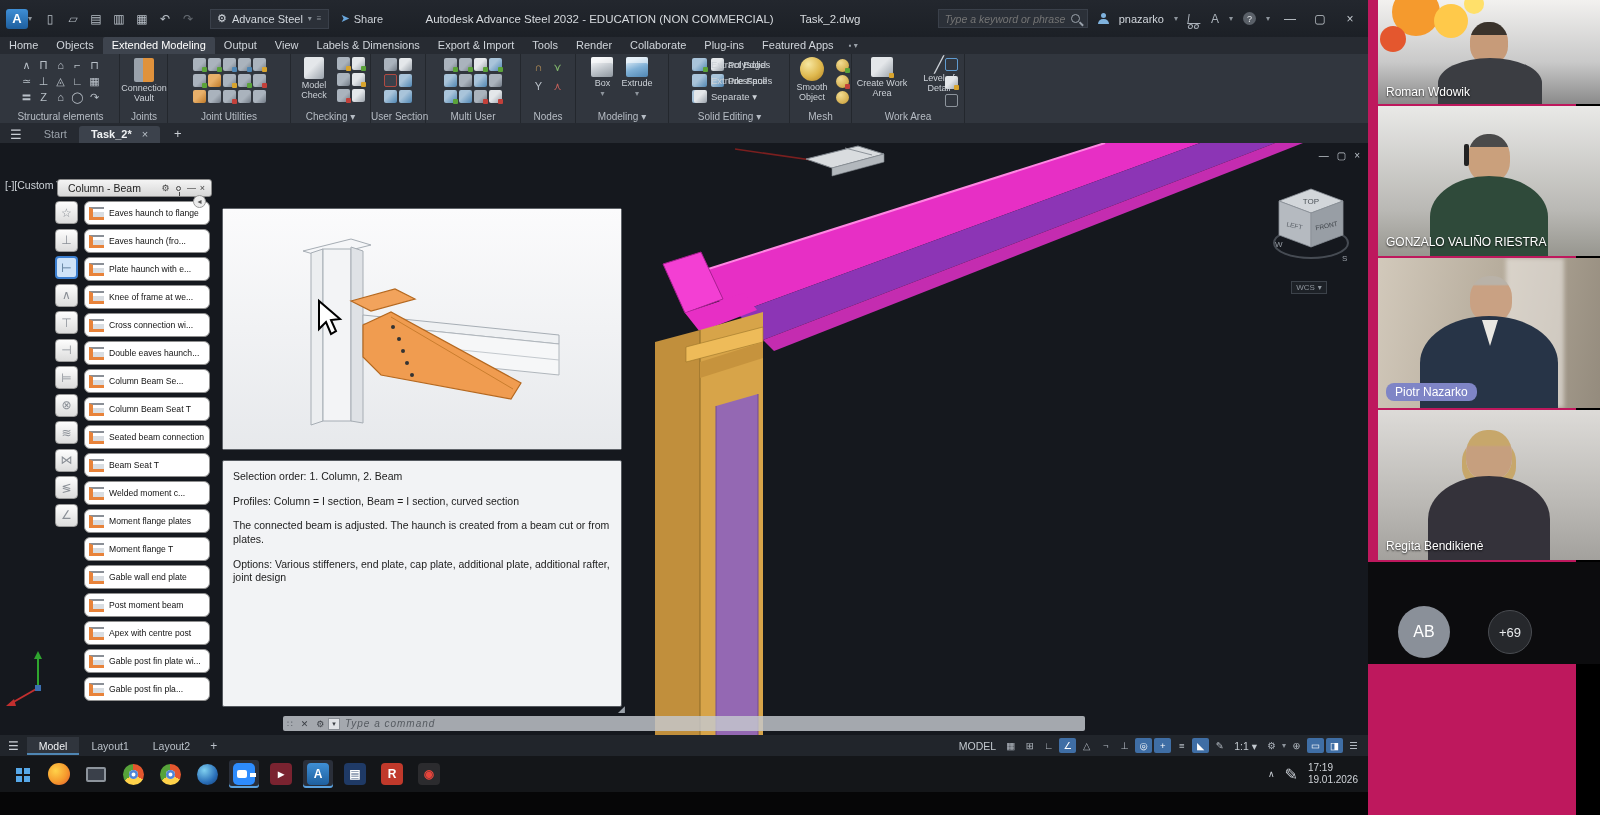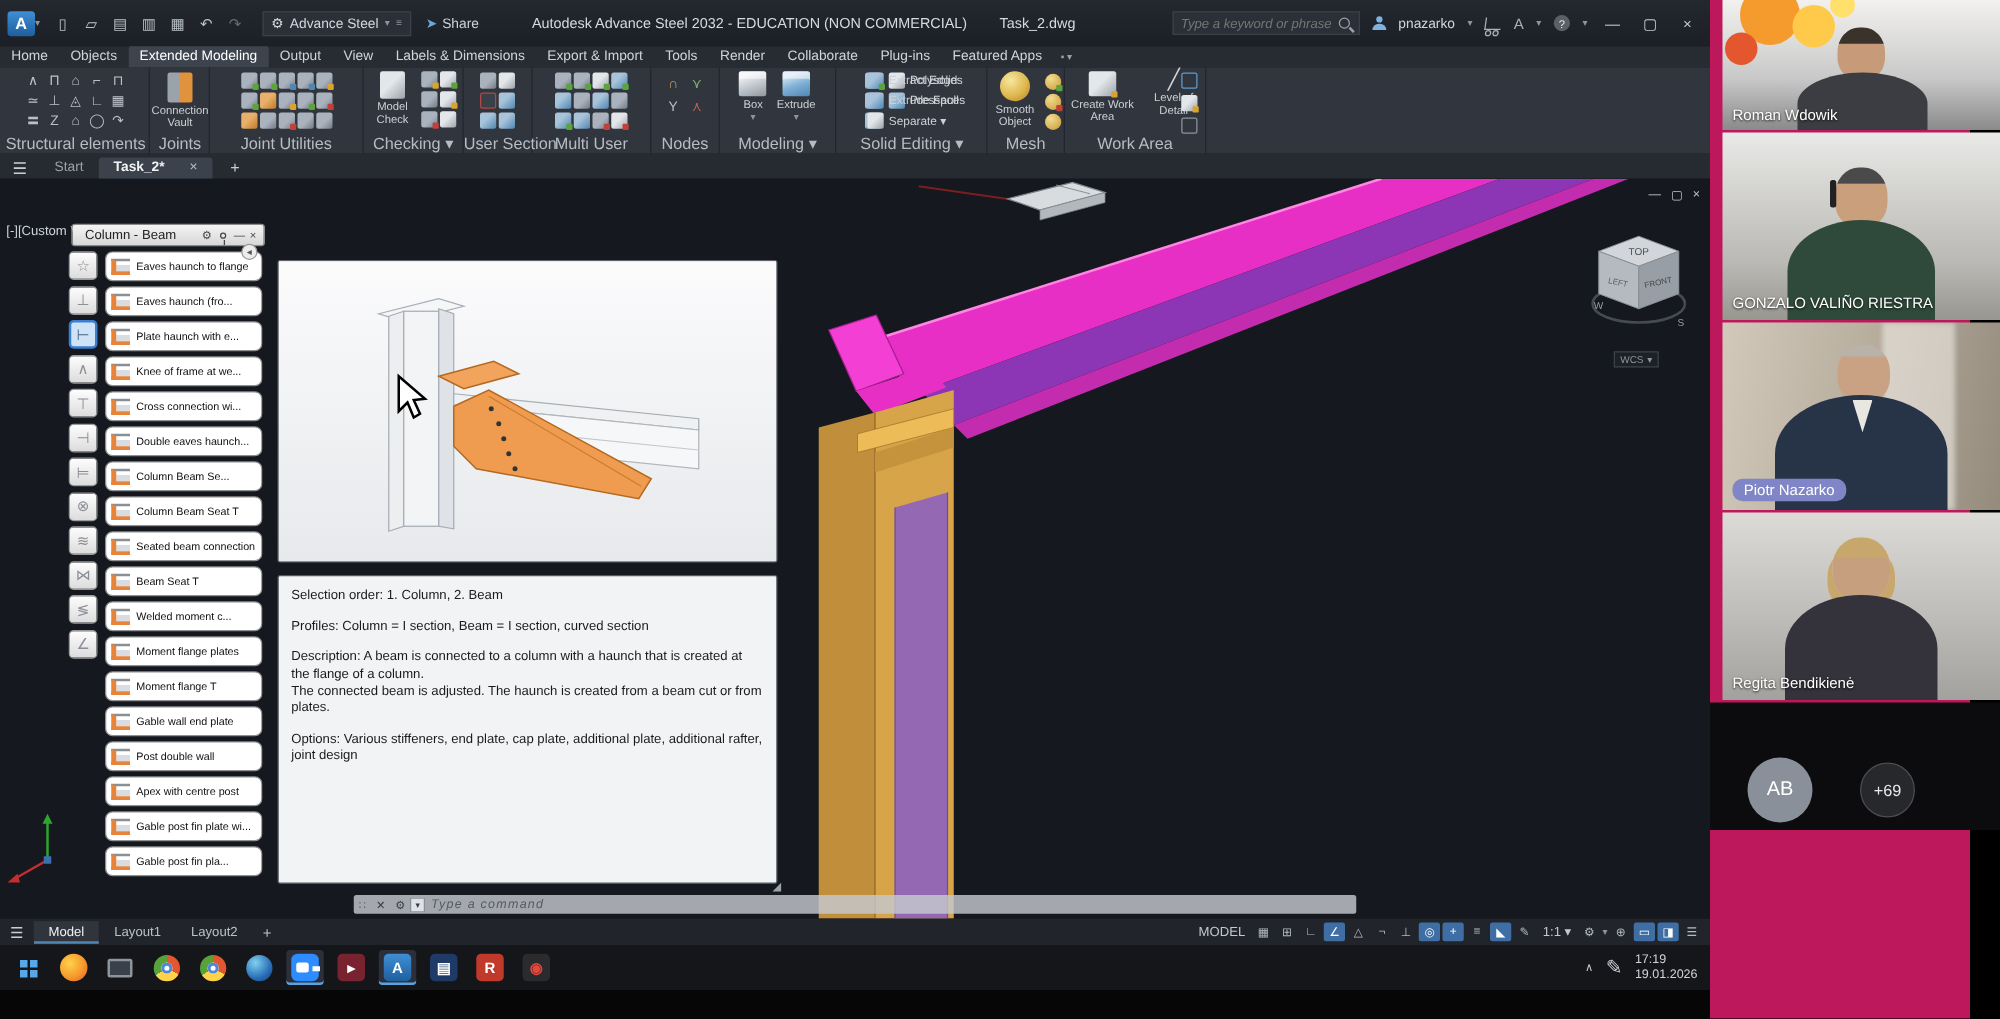--- a/index.html
+++ b/index.html
@@ -41,21 +41,21 @@
   
   #ribbontabs{position:absolute;left:0;top:37px;width:1368px;height:17px;background:#272b32;display:flex;align-items:flex-end;
               font-size:11px;color:#d0d5db;}
   .rtab{padding:2px 9px 3px 9px;white-space:nowrap;}
   .rtab.active{background:#3e444e;color:#fff;border-radius:2px 2px 0 0;}
   .rtab-toggle{margin-left:6px;font-size:8px;color:#9aa1a9;padding-bottom:4px;}
 
   
   #ribbon{position:absolute;left:0;top:54px;width:1368px;height:69px;background:#31363e;}
   .rgroup{position:absolute;top:0;height:69px;border-right:1px solid #23272d;}
-  .rlabel{position:absolute;bottom:1px;left:0;width:100%;text-align:center;font-size:13px;color:#b6bcc4;white-space:nowrap;}
+  .rlabel{position:absolute;bottom:1px;left:0;width:100%;text-align:center;font-size:10px;color:#b6bcc4;white-space:nowrap;}
   .rc{position:absolute;top:2px;left:0;width:100%;display:flex;justify-content:center;gap:2px;}
   .grid3{display:grid;grid-auto-flow:column;grid-template-rows:repeat(3,15px);gap:1px 2px;justify-content:center;padding-top:2px;}
   .ri{width:13px;height:13px;border-radius:2px;position:relative;display:inline-block;}
   .ri-st{background:linear-gradient(135deg,#aab3bd 55%,#717a85);}
   .ri-bl{background:linear-gradient(135deg,#a9c4da 40%,#4f86b3);}
   .ri-or{background:linear-gradient(135deg,#e8b06a 45%,#c07a28);}
   .ri-gy{background:linear-gradient(135deg,#e4e7ea 45%,#9aa2ab);}
   .ri.cg::after,.ri.cr::after,.ri.cb::after,.ri.cy::after{content:"";position:absolute;right:-1px;bottom:-1px;width:5px;height:5px;border-radius:1px;}
   .ri.cg::after{background:#5ba33a;} .ri.cr::after{background:#c2403a;} .ri.cb::after{background:#4f86b3;} .ri.cy::after{background:#d8a42e;}
   .rglyph{width:15px;height:15px;color:#b9c0c8;font-size:11px;line-height:15px;text-align:center;display:inline-block;}
@@ -65,21 +65,21 @@
   .sphere{width:24px;height:24px;border-radius:50%;background:radial-gradient(circle at 35% 30%,#f7e7a0,#dfb84e 55%,#b07f20);}
   .minirow{display:flex;align-items:center;gap:4px;color:#ccd1d7;font-size:9.5px;white-space:nowrap;}
   .vstack{display:flex;flex-direction:column;gap:3px;align-items:flex-start;}
   .cvicon{width:20px;height:24px;background:linear-gradient(90deg,#9aa2ab 45%,#e0923c 45%);border-radius:2px;}
 
   
   #filetabs{position:absolute;left:0;top:123px;width:1368px;height:20px;background:#262a31;display:flex;align-items:flex-end;
             font-size:11px;color:#9aa1a9;}
   .burger{color:#c9ced4;font-size:13px;margin:0 10px 1px 10px;}
   .ftab{padding:2px 12px 3px 12px;}
-  .ftab.active{background:#3c424c;color:#f0f2f4;font-weight:bold;border-radius:3px 3px 0 0;display:flex;gap:20px;align-items:flex-end;}
+  .ftab.active{background:#3c424c;color:#f0f2f4;font-weight:bold;border-radius:3px 3px 0 0;display:flex;gap:10px;align-items:flex-end;}
   .ftab .x{font-weight:normal;color:#b9c0c8;}
   .fplus{margin-left:8px;padding:0 6px 2px 6px;color:#c9ced4;font-size:13px;}
 
   
   #viewport{position:absolute;left:0;top:143px;width:1368px;height:592px;background:#15181e;overflow:hidden;}
   #scene{position:absolute;left:0;top:0;}
   #vp-label{position:absolute;left:5px;top:8px;font-size:10.5px;color:#cfd4da;margin-top:28px;}
   #vp-ctl{position:absolute;right:8px;top:7px;display:flex;gap:8px;color:#bfc5cc;font-size:10px;}
 
   
@@ -593,21 +593,21 @@
         <div class="pitem">
               <span class="jic"></span>
               <span>Moment flange T</span>
             </div>
         <div class="pitem">
               <span class="jic"></span>
               <span>Gable wall end plate</span>
             </div>
         <div class="pitem">
               <span class="jic"></span>
-              <span>Post double wall</span>
+              <span>Post moment beam</span>
             </div>
         <div class="pitem">
               <span class="jic"></span>
               <span>Apex with centre post</span>
             </div>
         <div class="pitem">
               <span class="jic"></span>
               <span>Gable post fin plate wi...</span>
             </div>
         <div class="pitem">
@@ -652,21 +652,20 @@
           <circle cx="189" cy="166" r="2" fill="#333"></circle>
         </g>
 
         <polygon points="96,92 96,120 103,113 108,125 113,122 108,111 117,110" fill="#fff" stroke="#000" stroke-width="2"></polygon>
       </svg>
     </div>
 
     <div id="infopanel">
       <p>Selection order: 1. Column, 2. Beam</p>
       <p>Profiles: Column = I section, Beam = I section, curved section</p>
-      <p style="margin-bottom:0;">Description: A beam is connected to a column with a haunch that is created at the flange of a column.</p>
       <p>The connected beam is adjusted. The haunch is created from a beam cut or from plates.</p>
       <p>Options:  Various stiffeners, end plate, cap plate, additional plate, additional rafter, joint design</p>
     </div>
     <div id="resizegrip">◢</div>
 
     <div id="commandbar">
       <span class="grip">∷</span>
       <span class="cic">✕</span>
       <span class="cic">⚙</span>
       <span class="cmdbox">

